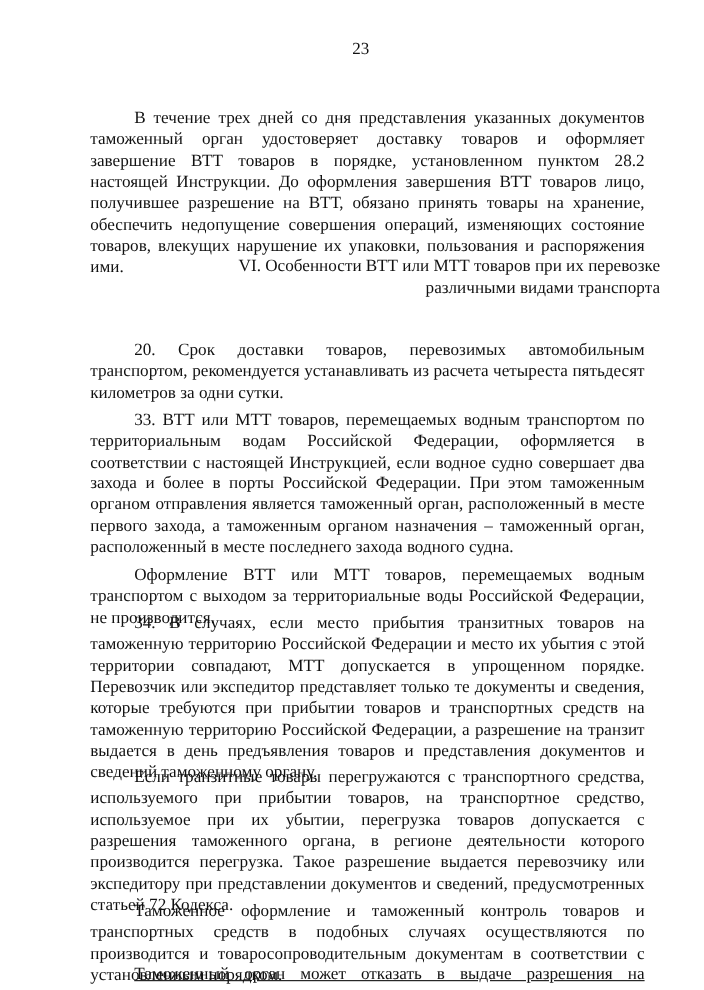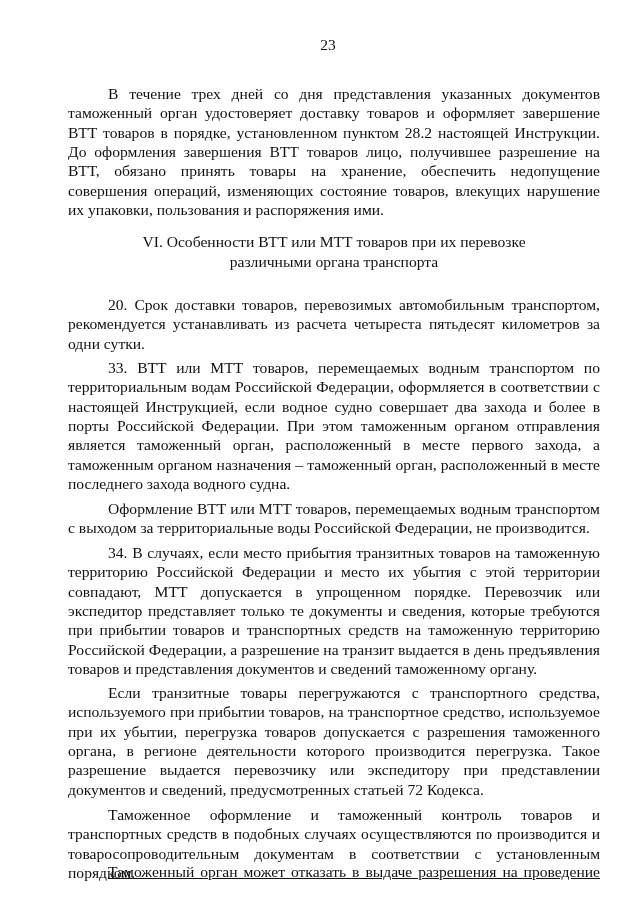--- a/index.html
+++ b/index.html
@@ -33,48 +33,48 @@
   .body-text {
     position: absolute;
     left: 68px;
     width: 532px;
     font-size: 15.6px;
     line-height: 19.35px;
     text-align: justify;
     text-align-last: left;
   }
   .body-text p {
-    margin: 0;
+    margin: 14px;
     text-indent: 40px;
     hyphens: none;
   }
   .heading {
     position: absolute;
     left: 68px;
     width: 532px;
-    text-align: center;
+    text-align: right;
     font-size: 15.6px;
     line-height: 20px;
   }
   .heading div { margin: 0; }
 </style>
 </head>
 <body>
 
 <div class="page">
 
   <div class="page-number">23</div>
 
   <div class="body-text" style="top:84px;">
     <p>В течение трех дней со дня представления указанных документов таможенный орган удостоверяет доставку товаров и оформляет завершение ВТТ товаров в порядке, установленном пунктом 28.2 настоящей Инструкции. До оформления завершения ВТТ товаров лицо, получившее разрешение на ВТТ, обязано принять товары на хранение, обеспечить недопущение совершения операций, изменяющих состояние товаров, влекущих нарушение их упаковки, пользования и распоряжения ими.</p>
   </div>
 
   <div class="heading" style="top:232px;">
     <div>VI. Особенности ВТТ или МТТ товаров при их перевозке</div>
-    <div>различными органа транспорта</div>
+    <div>различными видами транспорта</div>
   </div>
 
   <div class="body-text" style="top:295px;">
     <p>20. Срок доставки товаров, перевозимых автомобильным транспортом, рекомендуется устанавливать из расчета четыреста пятьдесят километров за одни сутки.</p>
   </div>
 
   <div class="body-text" style="top:358px;">
     <p>33. ВТТ или МТТ товаров, перемещаемых водным транспортом по территориальным водам Российской Федерации, оформляется в соответствии с настоящей Инструкцией, если водное судно совершает два захода и более в порты Российской Федерации. При этом таможенным органом отправления является таможенный орган, расположенный в месте первого захода, а таможенным органом назначения – таможенный орган, расположенный в месте последнего захода водного судна.</p>
   </div>
 

